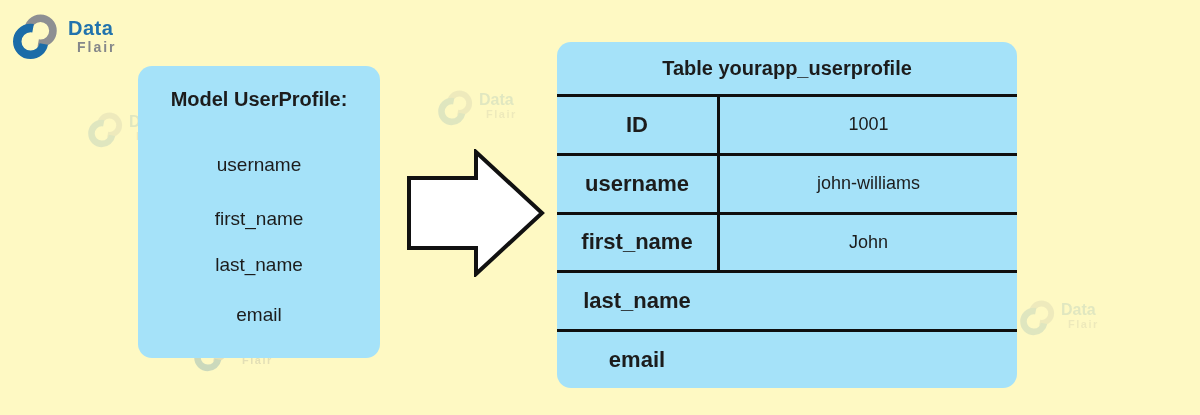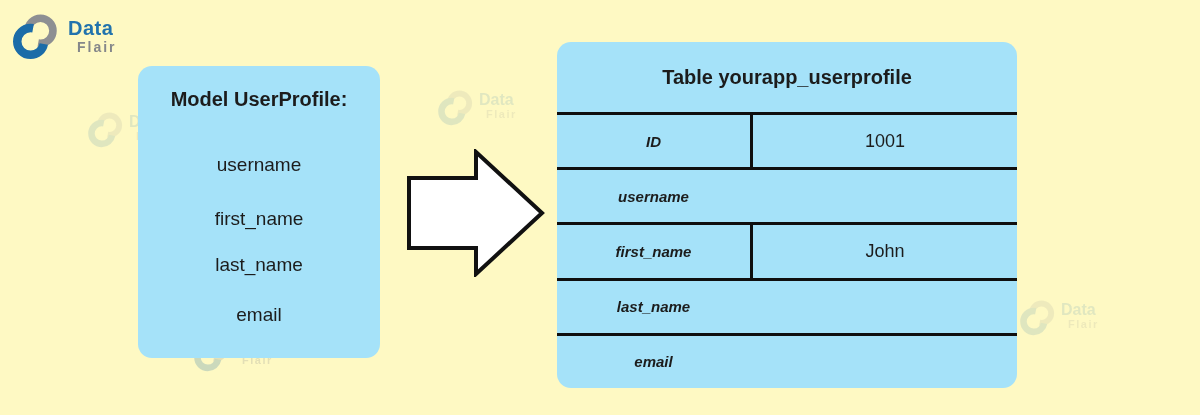--- a/index.html
+++ b/index.html
@@ -108,41 +108,40 @@
     width: 460px;
     height: 346px;
     background: #a5e2f9;
     border-radius: 14px;
     overflow: hidden;
     display: flex;
     flex-direction: column;
   }
   .t-header {
     flex: none;
-    height: 70px;
+    height: 52px;
     display: flex;
     align-items: center;
     justify-content: center;
     font-size: 20px;
     font-weight: bold;
   }
   .t-row {
     flex: 1;
     display: flex;
     border-top: 3px solid #0f0f0f;
   }
   .t-cell-field {
     flex: none;
-    width: 193px;
+    width: 160px;
     display: flex;
     align-items: center;
     justify-content: center;
-    font-size: 15px;
-    font-weight: bold;
-    font-style: italic;
+    font-size: 22px;
+    font-weight: bold;
   }
   .t-cell-value {
     flex: 1;
     border-left: 3px solid #0f0f0f;
     display: flex;
     align-items: center;
     justify-content: center;
     font-size: 18px;
   }
 </style>
@@ -237,20 +236,21 @@
 
   <div class="table-box">
     <div class="t-header">Table yourapp_userprofile</div>
 
     <div class="t-row">
       <div class="t-cell-field">ID</div>
       <div class="t-cell-value">1001</div>
     </div>
     <div class="t-row">
       <div class="t-cell-field">username</div>
+      <div class="t-cell-value">john-williams</div>
     </div>
     <div class="t-row">
       <div class="t-cell-field">first_name</div>
       <div class="t-cell-value">John</div>
     </div>
     <div class="t-row">
       <div class="t-cell-field">last_name</div>
     </div>
     <div class="t-row">
       <div class="t-cell-field">email</div>

